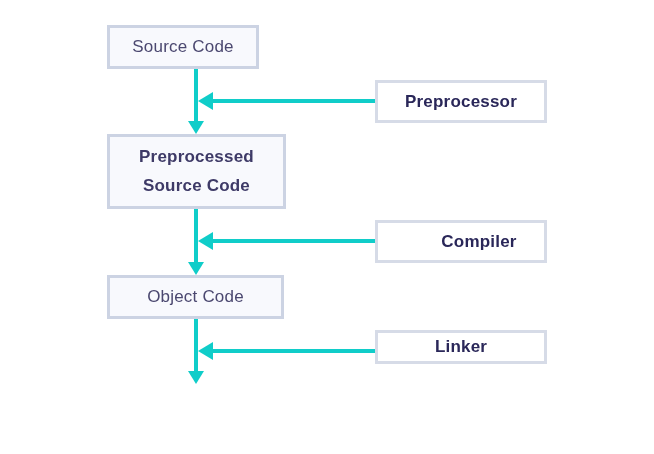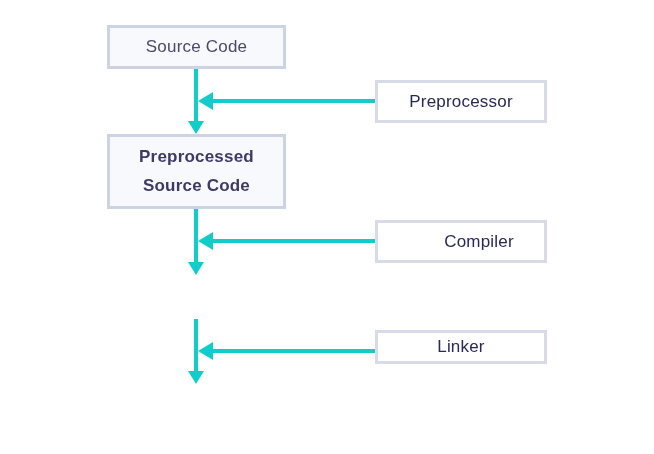--- a/index.html
+++ b/index.html
@@ -46,21 +46,21 @@
   .stage-box {
     position: absolute;
     border: 3px solid var(--stage-border);
     background: transparent;
     display: flex;
     align-items: center;
     justify-content: center;
     text-align: center;
     color: var(--stage-text);
     font-size: 17px;
-    font-weight: 400;
+    font-weight: 700;
     letter-spacing: 0.2px;
   }
   .vline {
     position: absolute;
     width: 4px;
     background: var(--arrow);
   }
   .hline {
     position: absolute;
     height: 4px;
@@ -79,28 +79,31 @@
     border-top: 9px solid transparent;
     border-bottom: 9px solid transparent;
     border-right: 15px solid var(--arrow);
   }
 </style>
 </head>
 <body>
 
 <div class="canvas">
 
-  <div class="flow-box" style="left:107px; top:25px; width:179px; height:44px;">
+  <div class="flow-box" style="left:107px; top:25px; width:152px; height:44px;">
     <span>Source Code</span>
   </div>
 
   <div class="flow-box bold" style="left:107px; top:134px; width:179px; height:75px;justify-content:flex-end;">
     <span>Preprocessed Source Code</span>
   </div>
 
+  <div class="flow-box" style="left:107px; top:275px; width:177px; height:44px;">
+    <span>Object Code</span>
+  </div>
 
 
   <div class="stage-box" style="left:375px; top:80px; width:172px; height:43px;">
     <span>Preprocessor</span>
   </div>
 
   <div class="stage-box" style="left:375px; top:220px; width:172px; height:43px;padding-left:36px;">
     <span>Compiler</span>
   </div>
 

